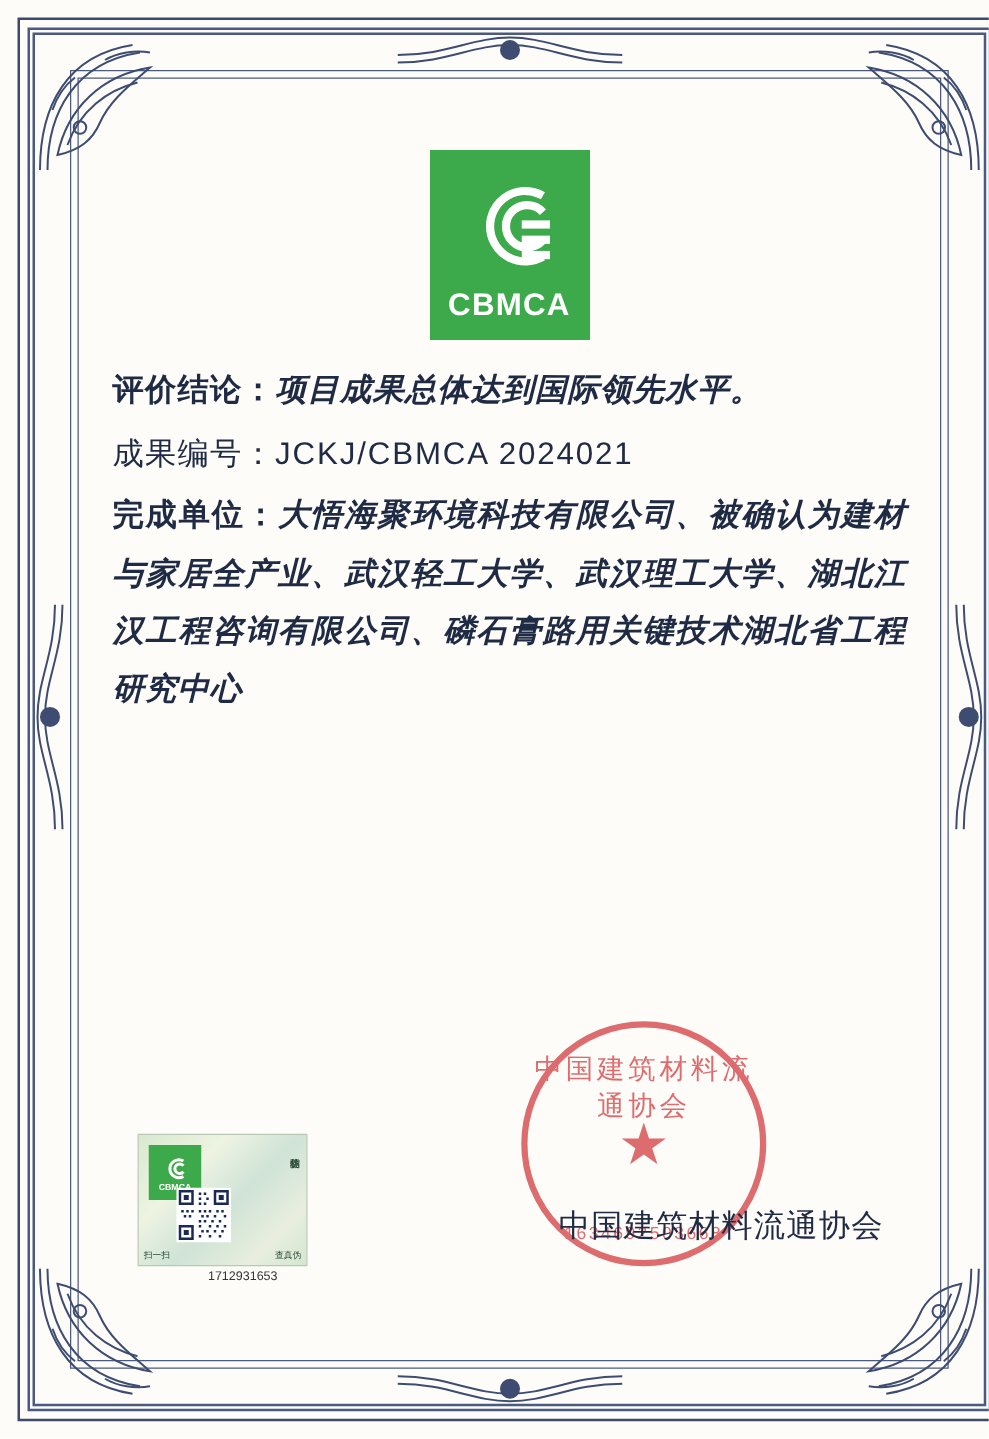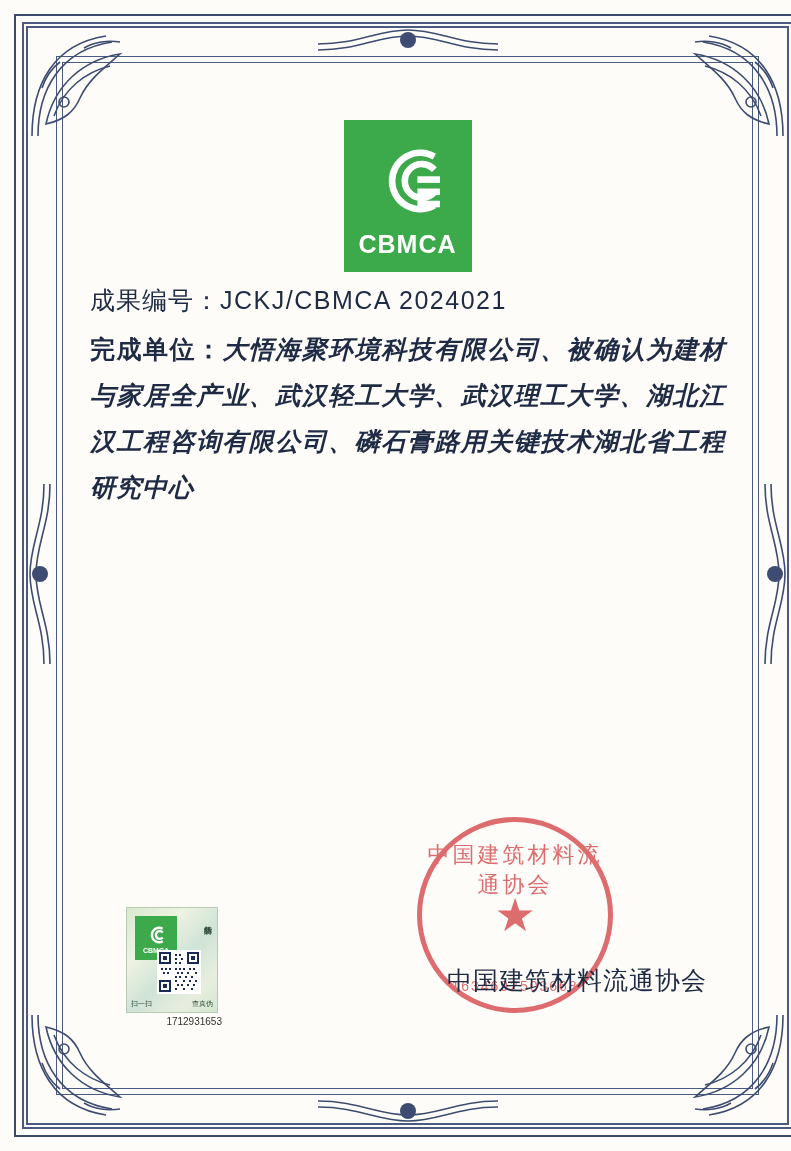--- a/index.html
+++ b/index.html
@@ -193,23 +193,23 @@
     left: 0; right: 0; bottom: 14px;
     text-align: center;
     font-size: 14px;
     letter-spacing: 2px;
     font-family: "Liberation Sans", sans-serif;
   }
 
   
   .sticker {
     position: absolute;
-    left: 36px;
+    left: 20px;
     bottom: 58px;
-    width: 92px;
+    width: 136px;
     height: 106px;
     background: linear-gradient(135deg,#d8e9cf 0%,#eef3e2 30%,#cfe3d6 55%,#e8eedf 80%,#d4e6d0 100%);
     border: 1px solid #b9c9b4;
     box-sizing: border-box;
     overflow: hidden;
   }
   .sticker .s-logo {
     position: absolute;
     left: 8px; top: 8px;
     width: 42px; height: 44px;
@@ -363,20 +363,23 @@
           <rect x="60" y="45" width="24" height="7" fill="#ffffff"></rect>
           <rect x="60" y="58" width="24" height="7" fill="#ffffff"></rect>
           <rect x="60" y="71" width="24" height="7" fill="#ffffff"></rect>
         </svg>
         <div class="logo-text">CBMCA</div>
       </div>
     </div>
 
 
 
+    <div class="field">
+      <span class="label">评价结论：</span><span class="val-italic">项目成果总体达到国际领先水平。</span>
+    </div>
 
     <div class="field-num">
       <span class="label">成果编号：</span><span class="code">JCKJ/CBMCA 2024021</span>
     </div>
 
     <div class="field-units">
       <span class="label">完成单位：</span><span>大悟海聚环境科技有限公司、被确认为建材与家居全产业、武汉轻工大学、武汉理工大学、湖北江汉工程咨询有限公司、磷石膏路用关键技术湖北省工程研究中心</span>
     </div>
 
     <div class="seal">

